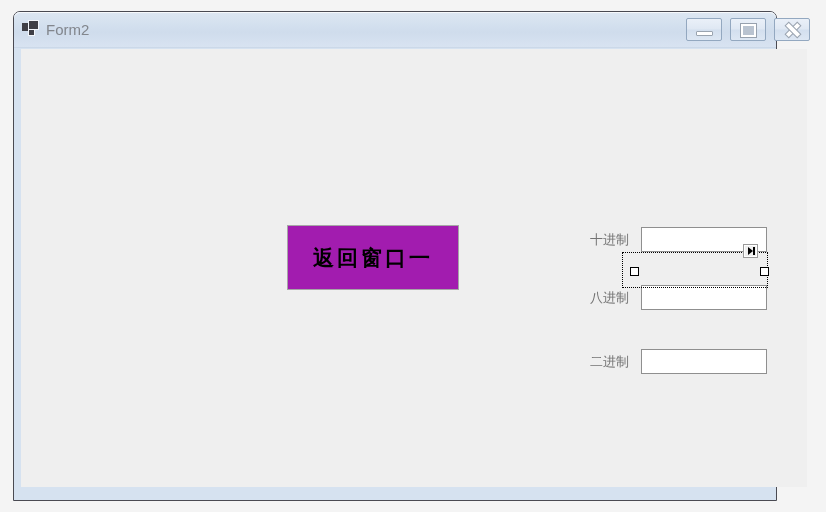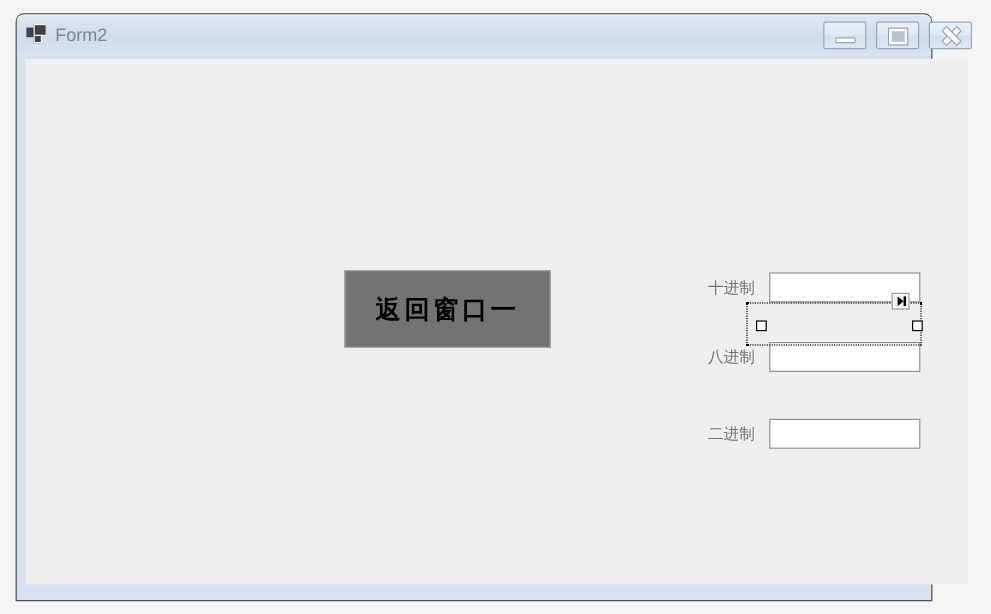--- a/index.html
+++ b/index.html
@@ -153,21 +153,21 @@
   }
 
   
   #return-button {
     position: absolute;
     left: 266px;
     top: 176px;
     width: 172px;
     height: 65px;
     box-sizing: border-box;
-    background: #737373;
+    background: #a21caf;
     border: 1px solid #a6a6a6;
     color: #000000;
     font-family: "Liberation Serif", serif;
     font-weight: bold;
     font-size: 21px;
     letter-spacing: 3px;
     display: flex;
     align-items: center;
     justify-content: center;
     text-align: center;

